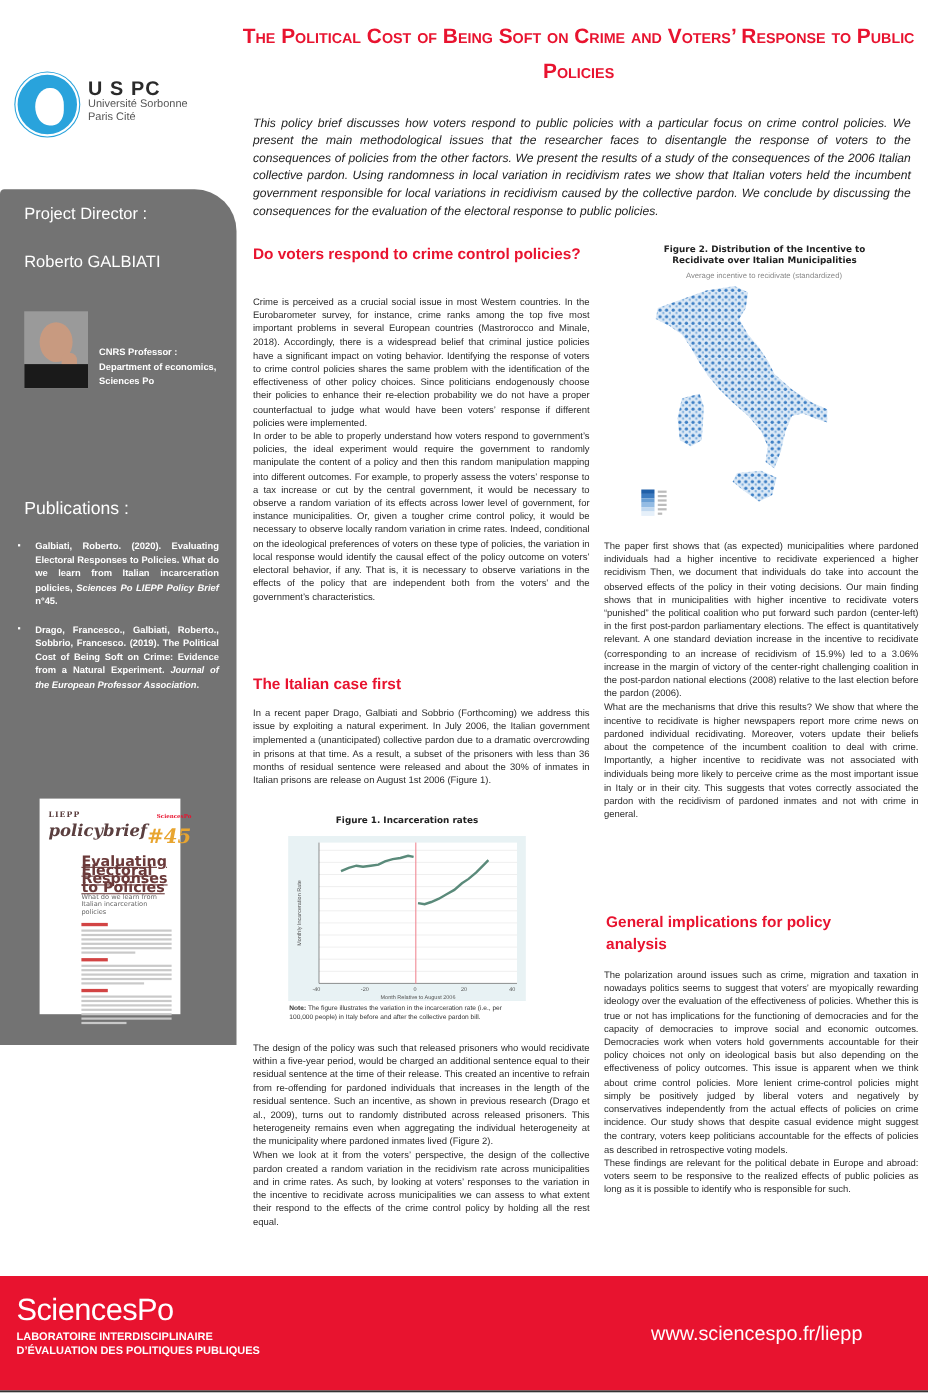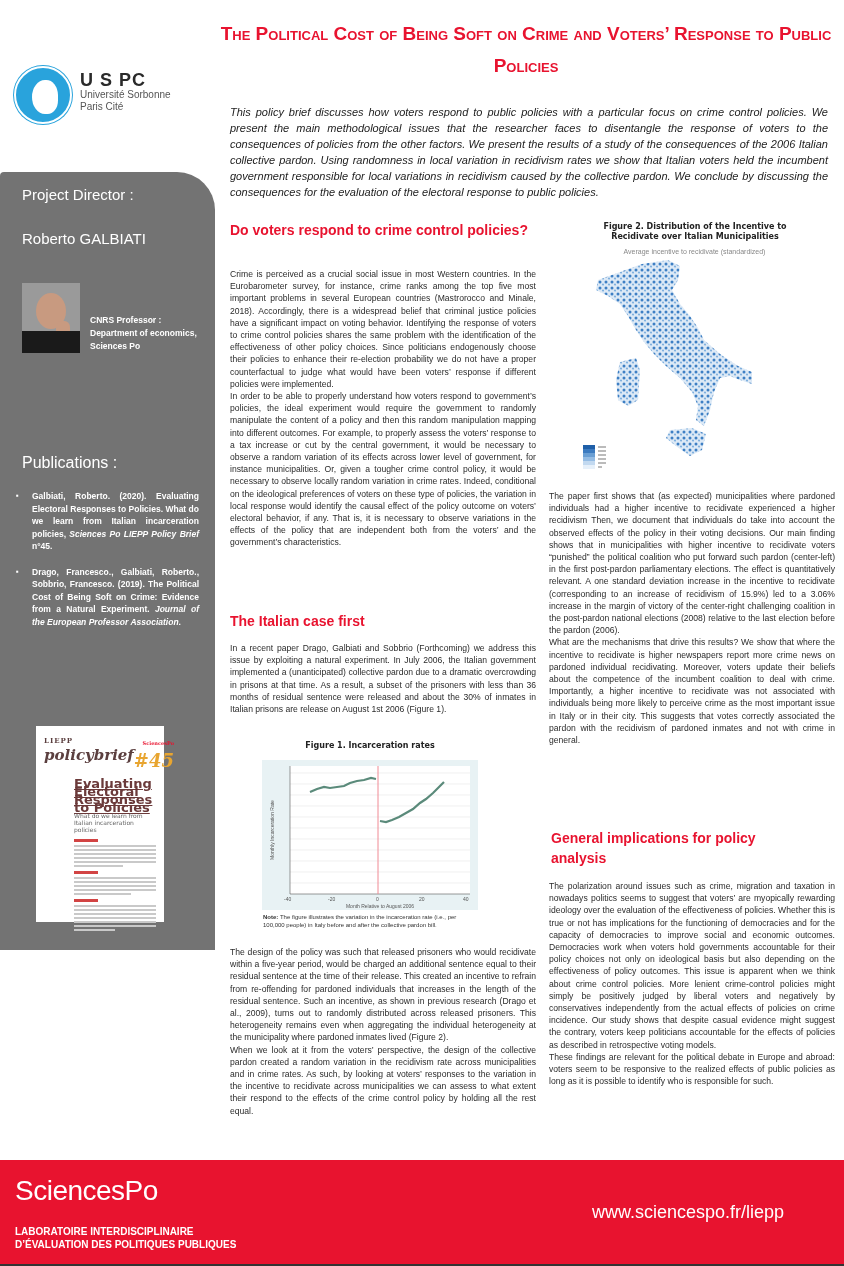--- a/index.html
+++ b/index.html
@@ -49,21 +49,21 @@
   .bc-sub { margin-left: 30px; font-size: 6px; line-height: 7px; color: #666; }
   .bc-lines { margin-top: 6px; margin-left: 30px; }
   .bc-lines div { height: 2px; background: #c9c9c9; margin-bottom: 2px; }
   .bc-lines .lbl { height: 3px; width: 24px; background: #d24444; margin: 4px 0 3px 0; }
 
   
   .footer { position: absolute; left: 0; top: 1160px; width: 844px; height: 104px; background: #e8132f; }
   .footer-line { position: absolute; left: 0; top: 1264px; width: 844px; height: 2px; background: #333; }
   .sp-logo { position: absolute; left: 15px; top: 16px; color: #fff; font-family: "Liberation Sans", sans-serif; }
   .sp-logo .brand { font-size: 28px; line-height: 30px; letter-spacing: -0.5px; }
-  .sp-logo .lab { font-size: 10px; line-height: 13px; font-weight: bold; margin-top: 19px; }
+  .sp-logo .lab { font-size: 10px; line-height: 13px; font-weight: bold; margin-top: 3px; }
   .site-url { position: absolute; right: 60px; top: 42px; color: #fff; font-family: "Liberation Sans", sans-serif; font-size: 18px; }
 
   
   .col { position: absolute; font-family: "Liberation Sans", sans-serif; font-size: 8.6px; line-height: 12.2px; text-align: justify; color: #2b2b2b; }
   .col p { margin-bottom: 0; }
   .h2 { color: #e8132f; font-weight: bold; font-size: 14px; line-height: 20px; font-family: "Liberation Sans", sans-serif; }
   .sec-title { position: absolute; }
 
   .fig-caption { font-weight: bold; font-size: 8px; text-align: center; color: #222; }
 

